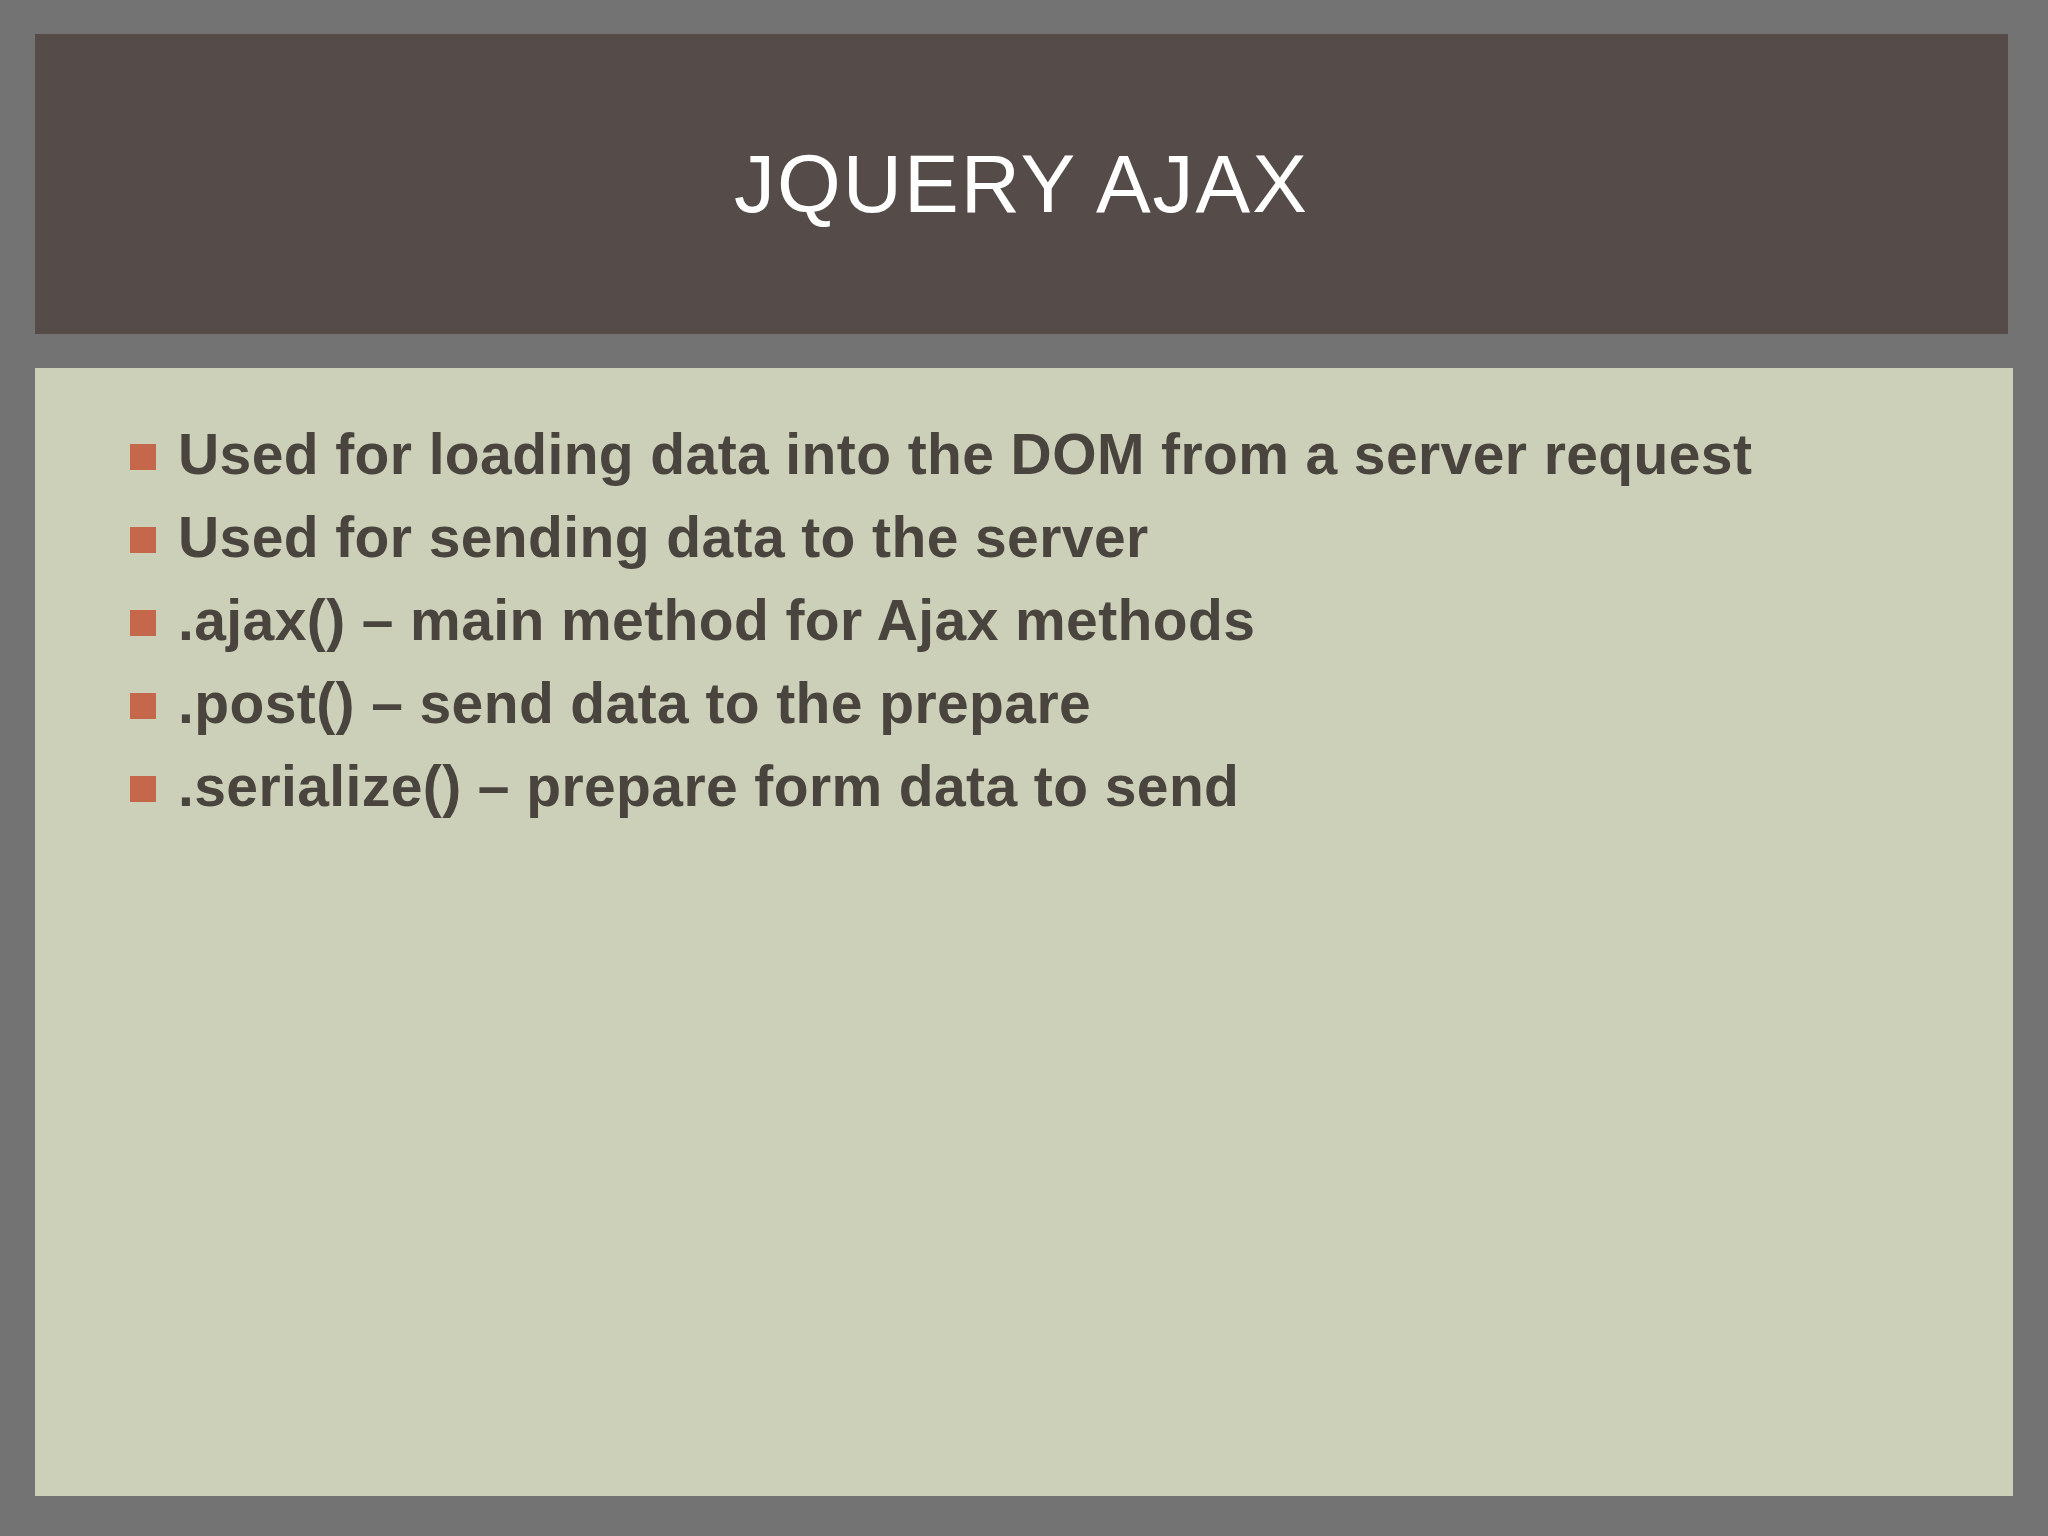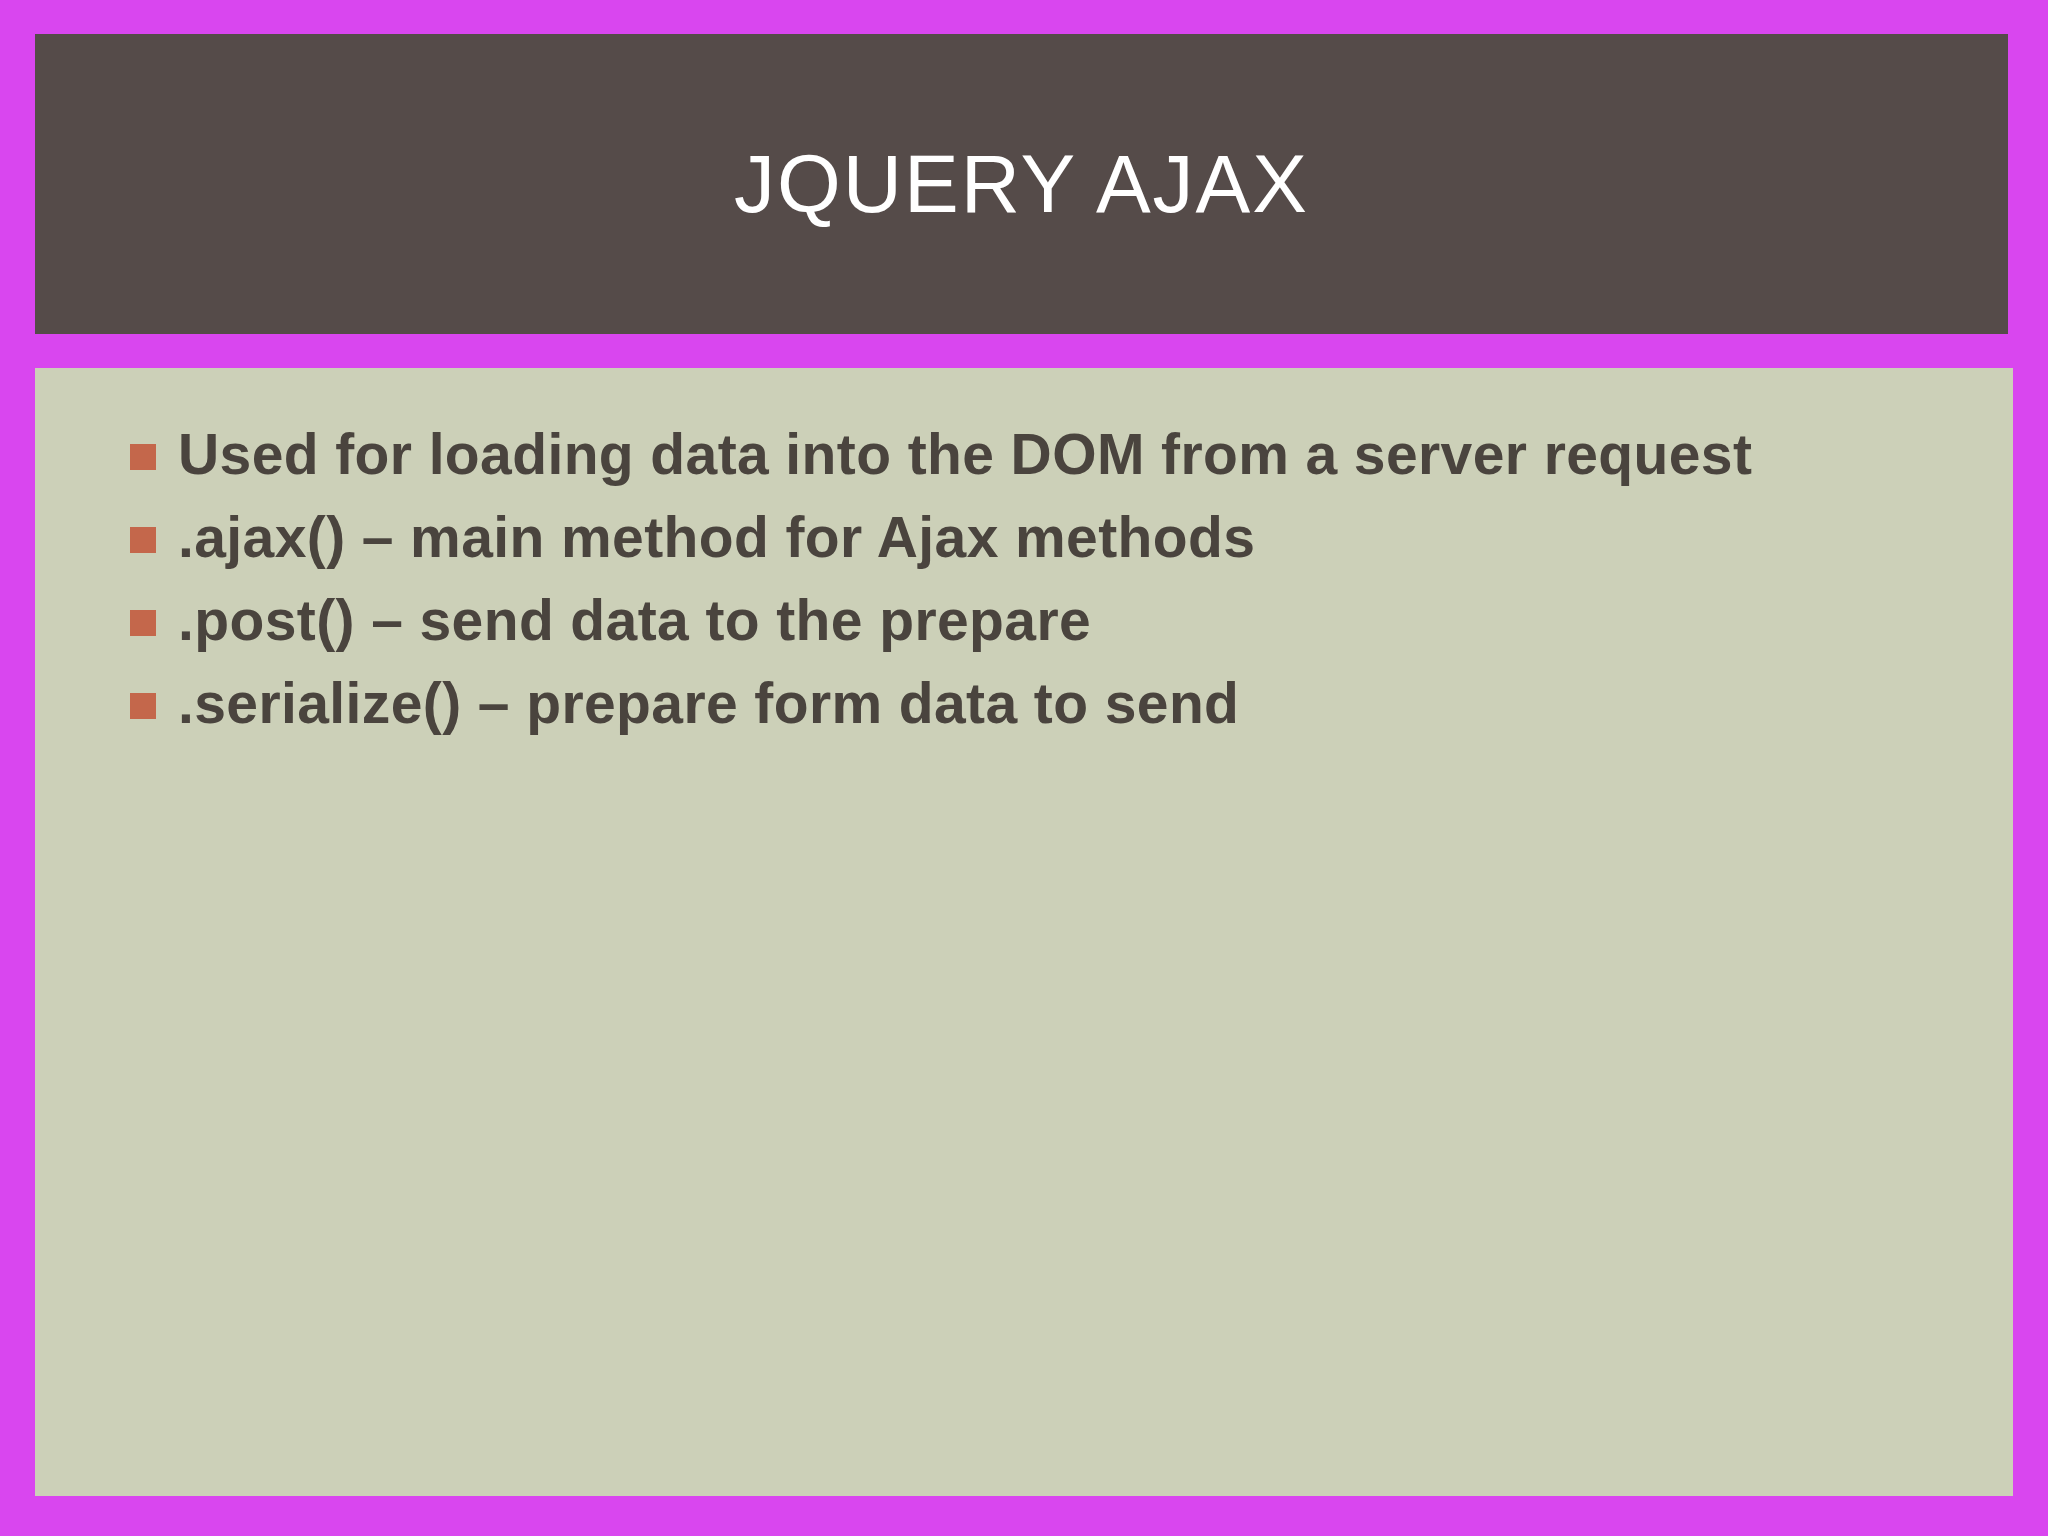--- a/index.html
+++ b/index.html
@@ -15,21 +15,21 @@
     font-family: "Liberation Sans", sans-serif;
   }
 
   
   #slide {
     position: absolute;
     left: 0;
     top: 0;
     width: 2048px;
     height: 1536px;
-    background: #d946ef;
+    background: #737373;
   }
 
   
   #title-banner {
     position: absolute;
     left: 35px;
     top: 34px;
     width: 1973px;
     height: 300px;
     background: #554b49;
@@ -103,20 +103,24 @@
   </div>
 
   <div id="body-panel">
     <ul id="bullet-list">
 
       <li class="bullet-item">
         <span class="bullet-marker"></span>
         <span class="bullet-text">Used for loading data into the DOM from a server request</span>
       </li>
 
+      <li class="bullet-item">
+        <span class="bullet-marker"></span>
+        <span class="bullet-text">Used for sending data to the server</span>
+      </li>
 
       <li class="bullet-item">
         <span class="bullet-marker"></span>
         <span class="bullet-text">.ajax() – main method for Ajax methods</span>
       </li>
 
 
       <li class="bullet-item">
         <span class="bullet-marker"></span>
         <span class="bullet-text">.post() – send data to the prepare</span>

